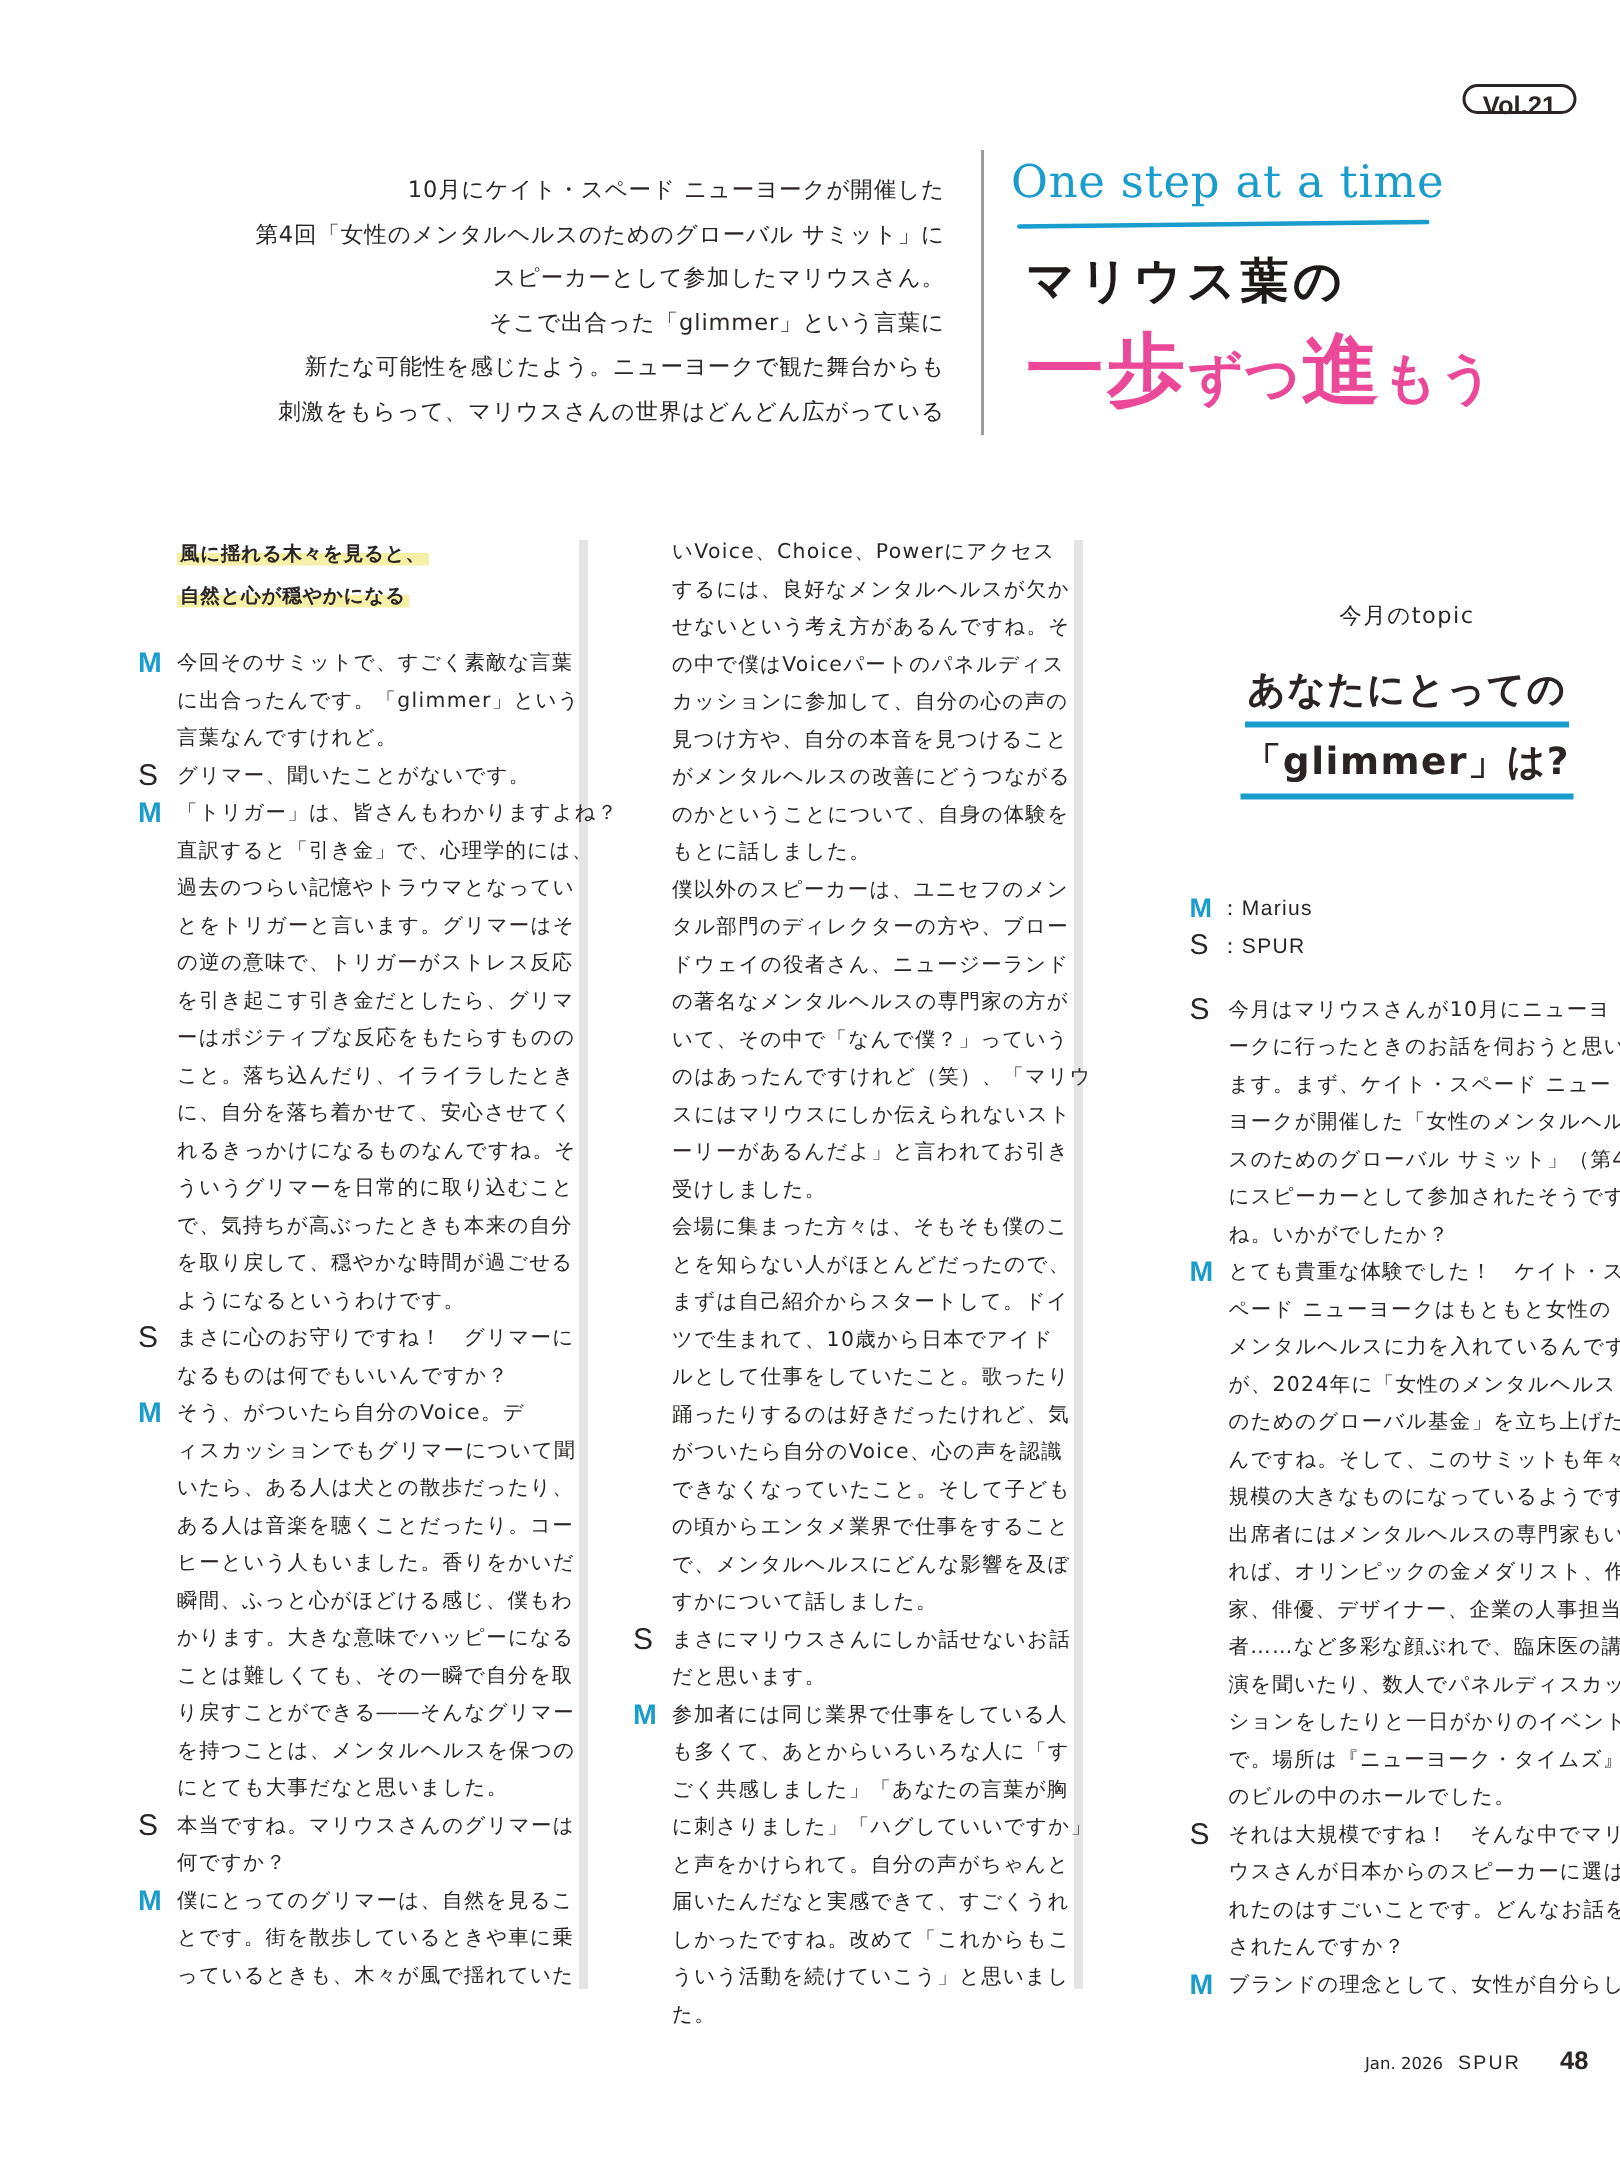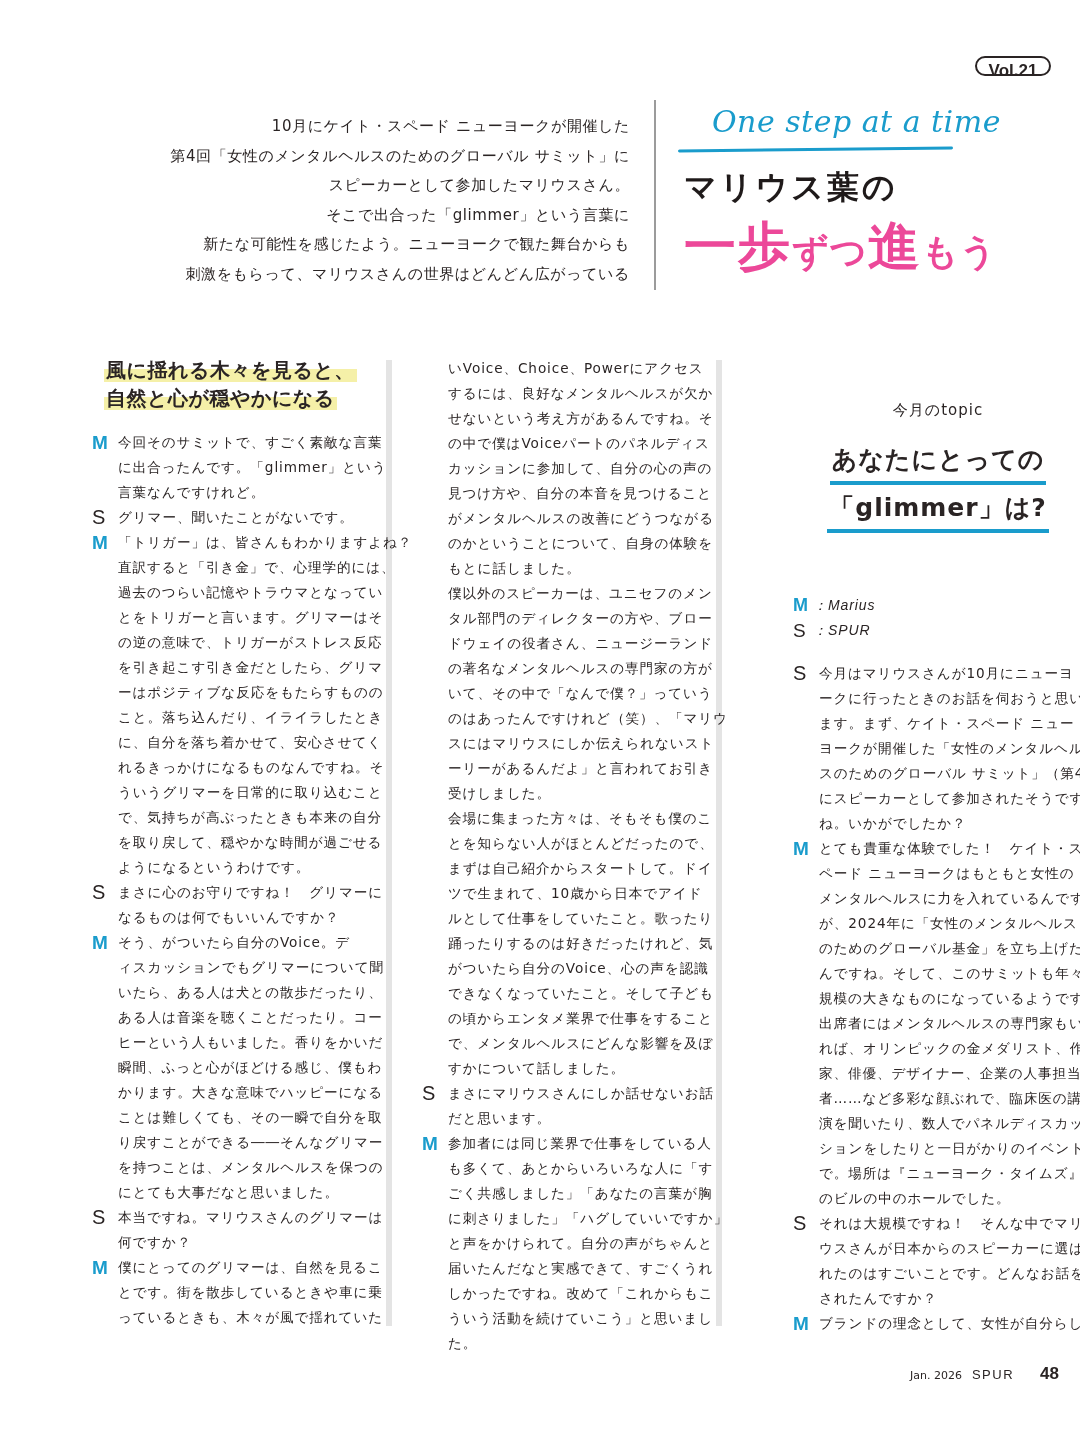--- a/index.html
+++ b/index.html
@@ -18,22 +18,22 @@
     position: absolute; left: 170px; top: 112px; width: 460px;
     text-align: right; font-size: 15px; line-height: 29.5px; letter-spacing: 0.6px;
     color: #2a2424;
   }
   .lead div { white-space: nowrap; }
   .title-divider {
     position: absolute; left: 654px; top: 100px; width: 2px; height: 190px;
     background: #9b9b9b;
   }
   .script-title {
-    position: absolute; left: 712px; top: 104px;
-    font-family: "DejaVu Serif", serif; font-style: italic; font-size: 30px;
+    position: absolute; left: 674px; top: 104px;
+    font-family: "DejaVu Serif", serif; font-size: 30px;
     color: #1a9ccc; letter-spacing: 0.5px; white-space: nowrap; text-align: right;
   }
   .script-underline {
     position: absolute; left: 678px; top: 148px; width: 275px; height: 3px;
     background: #1a9ccc; border-radius: 2px; transform: rotate(-0.6deg);
   }
   .main-title-1 {
     position: absolute; left: 684px; top: 166px;
     font-size: 32px; font-weight: bold; letter-spacing: 3px; color: #1f1a1a; white-space: nowrap;
   }
@@ -49,21 +49,21 @@
 
   .column {
     position: absolute; top: 356px; font-size: 13.6px; line-height: 25px; letter-spacing: 0.9px;
     color: #2a2424;
   }
   .col1 { left: 92px; width: 290px; }
   .col2 { left: 422px; width: 290px; }
   .col3 { left: 750px; width: 290px; margin-left: 43px; }
 
   .highlight-head {
-    margin-left: 12px; margin-bottom: 18px; font-weight: bold; font-size: 20px; line-height: 28px; letter-spacing: 0.5px;
+    margin-left: 26px; margin-bottom: 18px; font-weight: bold; font-size: 13px; line-height: 28px; letter-spacing: 0.5px;
   }
   .highlight-head span {
     background: linear-gradient(transparent 45%, #f5f0a8 45%);
     padding: 0 2px;
   }
   .turn { position: relative; padding-left: 26px; }
   .turn .spk {
     position: absolute; left: 0; top: 0; font-family: "Liberation Sans", sans-serif;
     font-weight: bold; font-size: 19px; line-height: 25px;
   }
@@ -80,21 +80,21 @@
     text-align: center; font-weight: bold; font-size: 25px; line-height: 46px; letter-spacing: 1px;
   }
   .topic-title span {
     display: inline-block; border-bottom: 4px solid #1a9ccc; line-height: 42px; padding: 0 2px;
   }
   .legend { margin-top: 60px; margin-bottom: 18px; }
   .legend .row { display: flex; align-items: center; height: 25px; font-family: "Liberation Sans", sans-serif; font-size: 14px; }
   .legend .row .k { width: 14px; font-weight: bold; font-size: 18px; }
   .legend .row .k.m { color: #1a9ccc; }
   .legend .row .k.s { font-weight: normal; font-size: 19px; }
-  .legend .row .v { margin-left: 6px; font-style: italic; }
+  .legend .row .v { margin-left: 6px; }
 
   .footer {
     position: absolute; top: 1364px; left: 910px; font-size: 11px; color: #2a2424; white-space: nowrap;
   }
   .footer .mag { font-family: "Liberation Sans", sans-serif; font-size: 13px; letter-spacing: 1.5px; margin-left: 10px; }
   .footer .pg { font-family: "Liberation Sans", sans-serif; font-size: 17px; margin-left: 26px; font-weight: bold; }
 </style>
 </head>
 <body>
 

